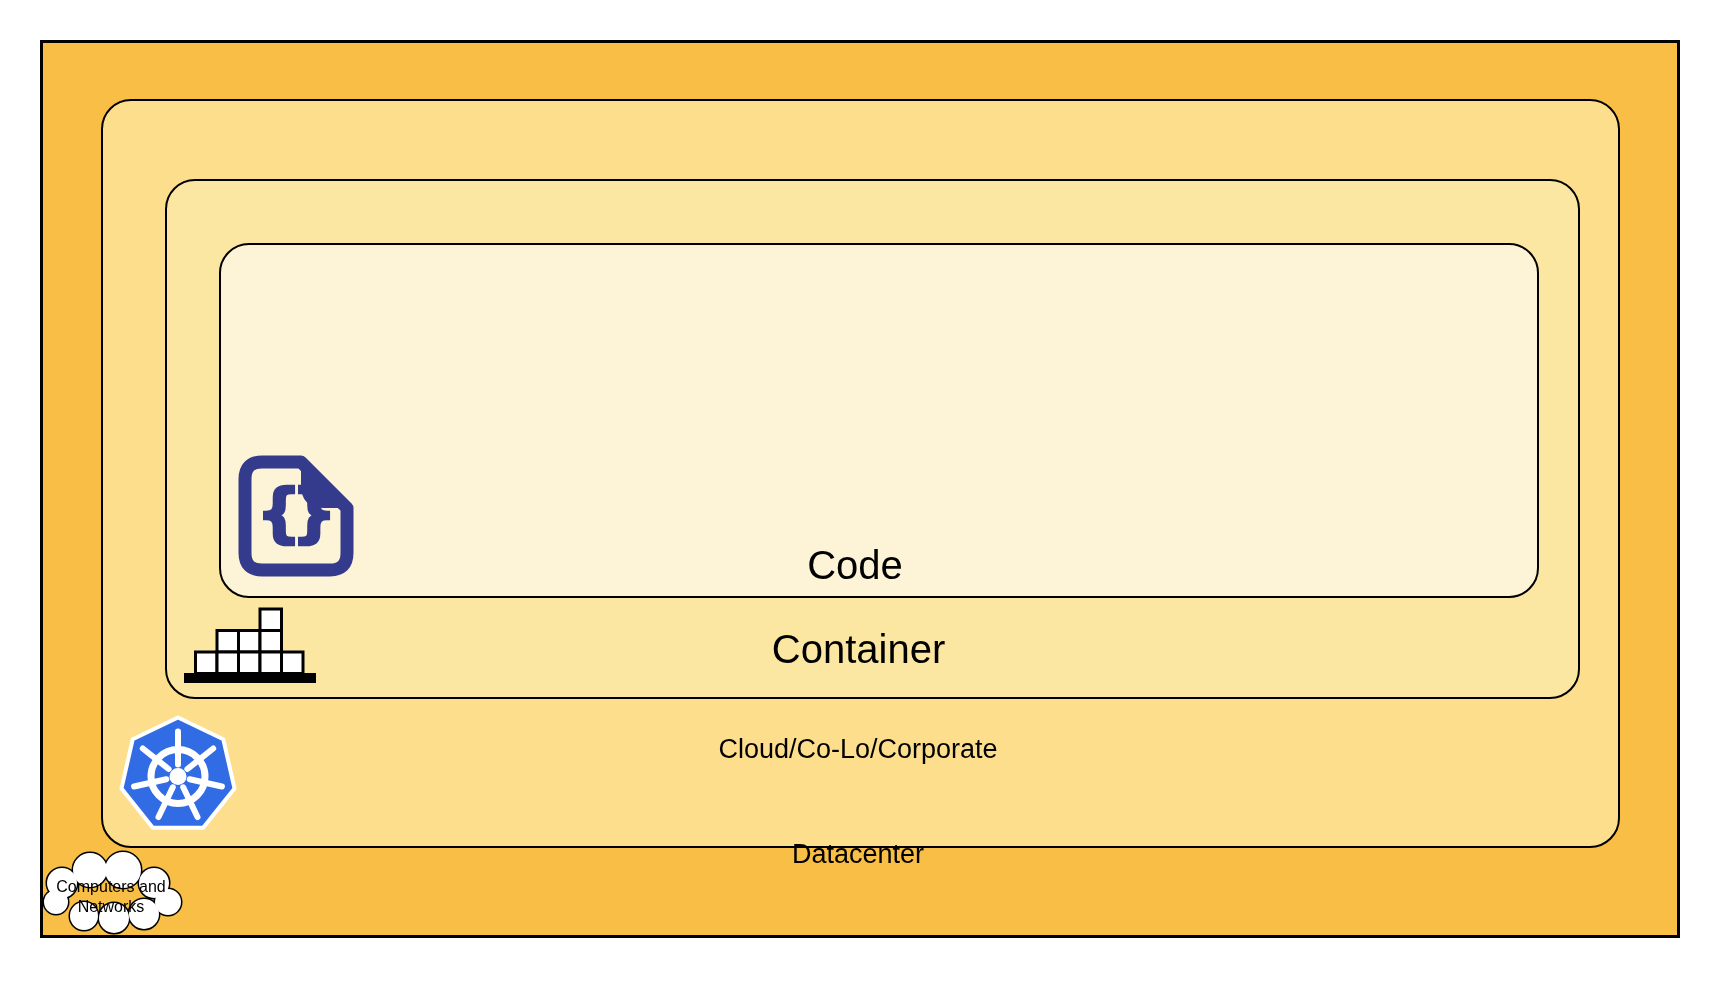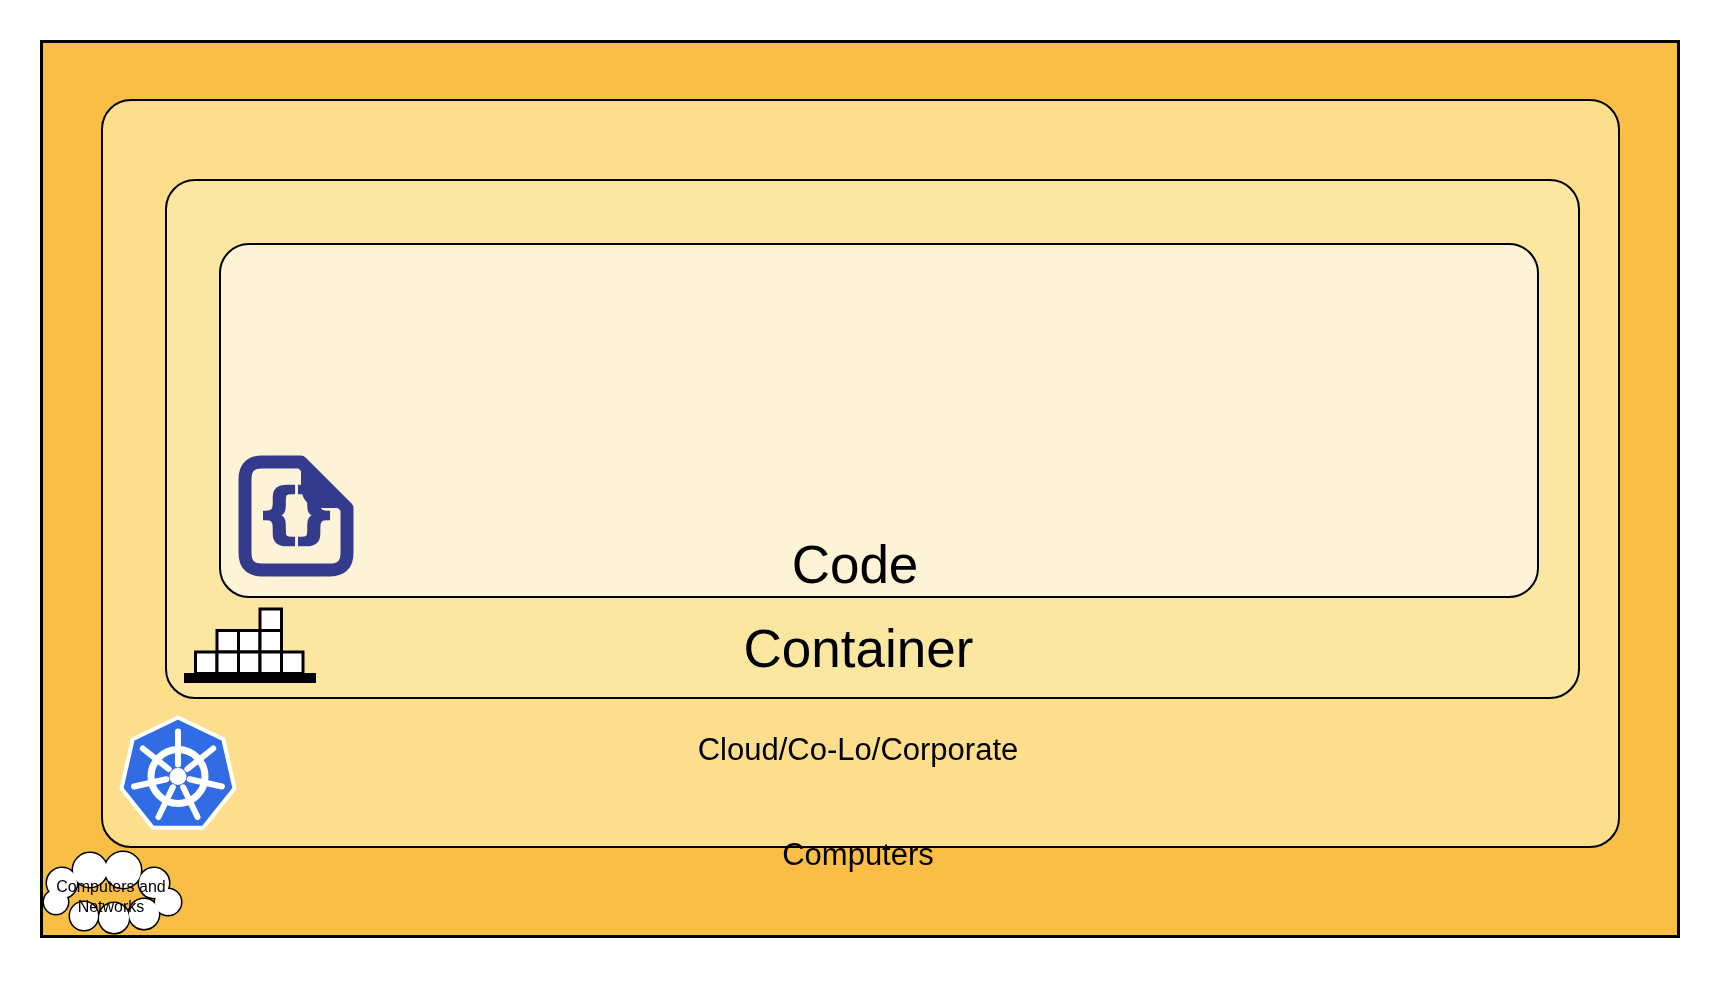--- a/index.html
+++ b/index.html
@@ -19,27 +19,27 @@
   .box-container{
     left:62px;top:78px;width:1415px;height:520px;
     background:var(--container-fill);border:2.5px solid var(--outline);border-radius:30px;
   }
   .box-code{
     left:52px;top:62px;width:1320px;height:355px;
     background:var(--code-fill);border:2.5px solid var(--outline);border-radius:30px;
   }
   .label{
     position:absolute;left:0;right:0;text-align:center;
-    color:#000;font-size:53px;line-height:46px;white-space:pre;
+    color:#000;font-size:40px;line-height:46px;white-space:pre;
   }
   .label-code{bottom:8px;transform:translateX(-24px);}
   .label-container{bottom:25px;transform:translateX(-14px);}
   .label-cluster{bottom:4px;transform:translateX(-2px);}
   .label-datacenter{
-    bottom:-7px;font-size:31px;line-height:35px;transform:translateX(-2px);
+    bottom:-7px;font-size:27px;line-height:35px;transform:translateX(-2px);
   }
   .icon{position:absolute;}
   .icon-code-file{left:17px;top:210px;width:116px;height:122px;}
   .icon-bricks{left:17px;top:425px;width:132px;height:77px;}
   .icon-k8s{left:15px;top:611px;width:120px;height:127px;}
   .icon-cloud{left:-6px;top:806px;width:150px;height:90px;z-index:5;}
   .cloud-text{
     font-family:"Liberation Sans",sans-serif;font-size:16px;fill:#000;
     text-anchor:middle;
   }
@@ -121,16 +121,16 @@
         <circle cx="77" cy="69" r="15"></circle>
         <circle cx="47" cy="67" r="14"></circle>
         <circle cx="19" cy="53" r="12"></circle>
       </g>
       <text class="cloud-text" x="74" y="43">Computers and</text>
       <text class="cloud-text" x="74" y="63">Networks</text>
     </svg>
 
     <div class="label label-datacenter">
       <div>Cloud/Co-Lo/Corporate</div>
-      <div>Computers</div>
+      <div>Datacenter</div>
     </div>
   </div>
 </div>
 
 </body></html>

